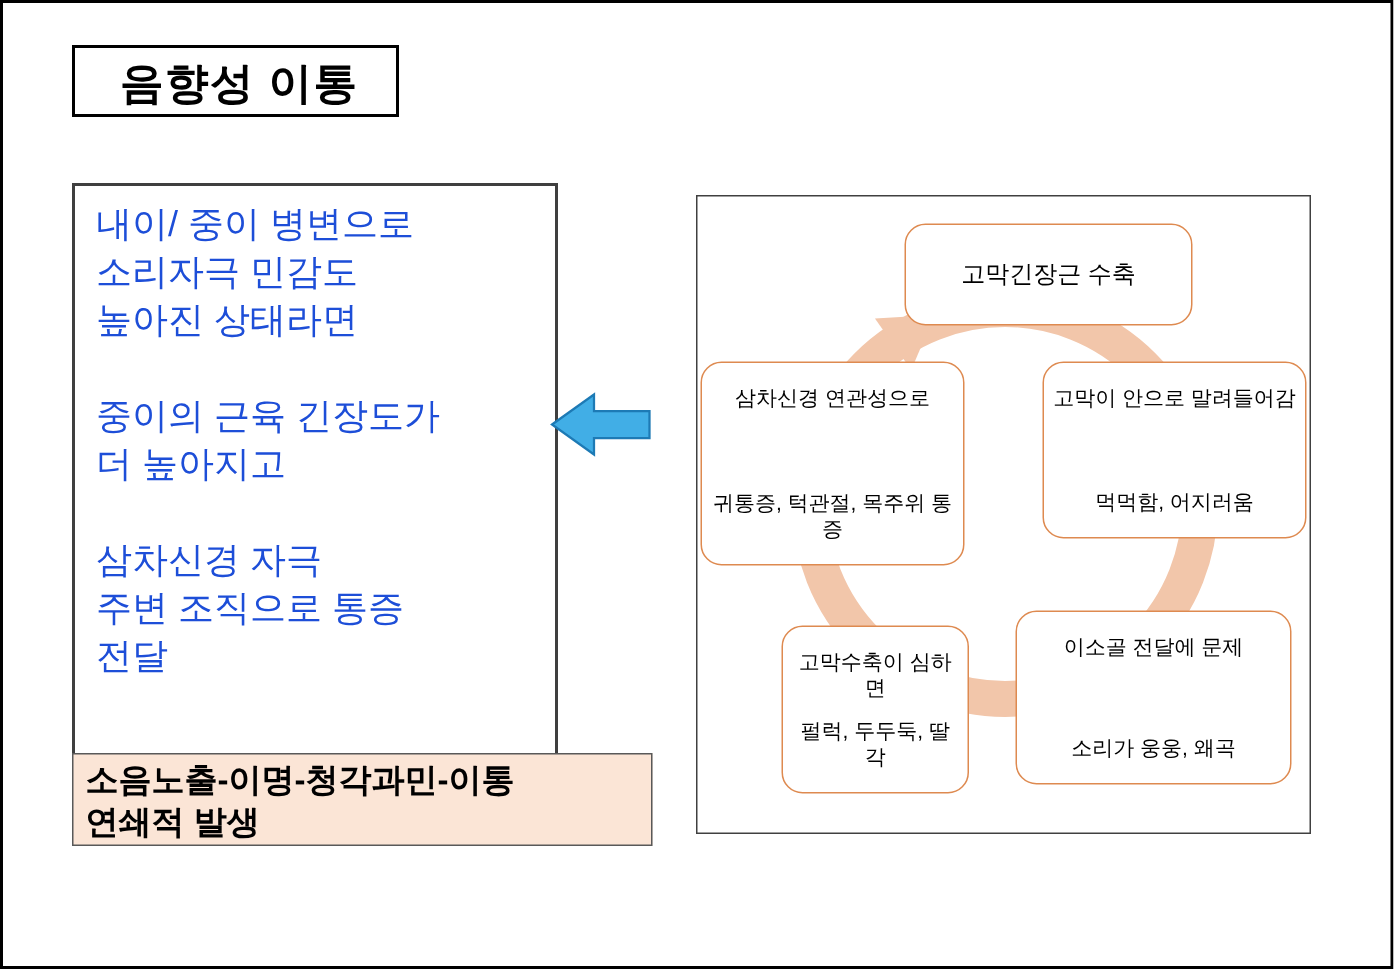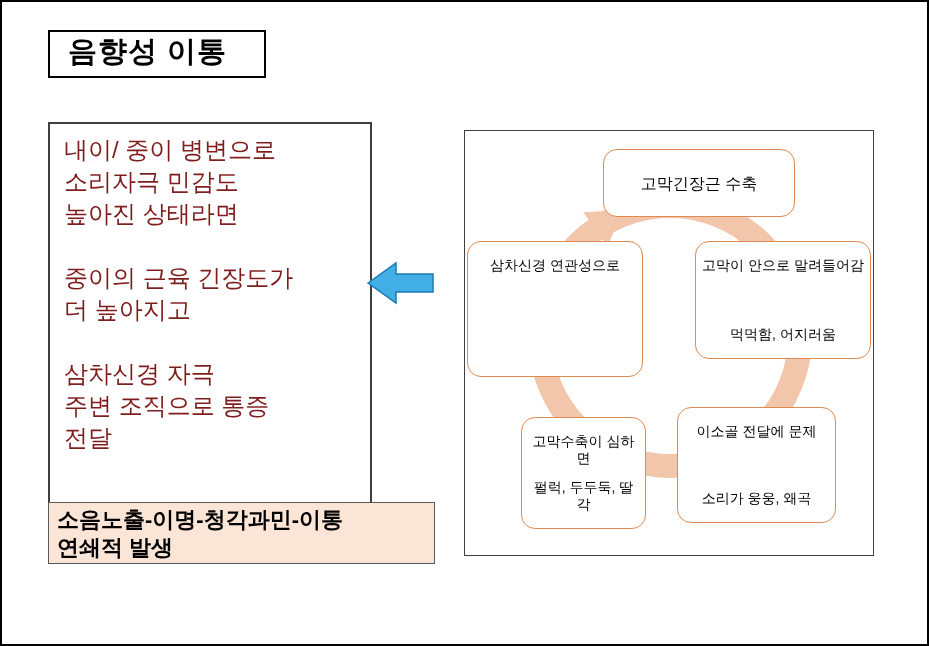--- a/index.html
+++ b/index.html
@@ -12,35 +12,35 @@
     font-family:"Liberation Sans", sans-serif;
     overflow:hidden;
   }
 
   
   .title-box {
     position:absolute; left:46px; top:28px;
     width:218px; height:48px;
     box-sizing:border-box;
     border:2px solid #000;
-    display:flex; align-items:flex-start;
-    padding-left:18px;
+    display:flex; align-items:flex-end;
+    padding-left:30px;
     font-size:29px; font-weight:bold; color:#000;
     letter-spacing:1px;
   }
 
   
   .body-box {
     position:absolute; left:46px; top:120px;
     width:324px; height:382px;
     box-sizing:border-box;
     border:2px solid #3f3f3f;
     padding:10px 14px;
     font-size:24px; line-height:32px;
-    color:#7f1d1d;
+    color:#1d4ed8;
     white-space:pre-line;
   }
 
   
   .highlight-box {
     position:absolute; left:46px; top:500px;
     width:387px; height:62px;
     box-sizing:border-box;
     background:#fbe5d6;
     border:1px solid #595959;
@@ -81,21 +81,21 @@
     z-index:2;
     line-height:17px;
   }
   .node-top {
     left:138px; top:18px; width:192px; height:68px;
     justify-content:center;
     font-size:16px;
   }
   .node-right-upper { left:230px; top:110px; width:176px; height:118px; }
   .node-left-upper  { left:2px;   top:110px; width:176px; height:136px; }
-  .node-right-lower { left:212px; top:276px; width:159px; height:116px;gap:39px; }
+  .node-right-lower { left:212px; top:276px; width:184px; height:116px;gap:39px; }
   .node-left-lower  { left:56px;  top:286px; width:125px; height:112px; }
 </style>
 </head>
 <body>
 
 <div class="slide">
 
   <div class="title-box">
     <span>음향성 이통</span>
   </div>
@@ -129,20 +129,21 @@
       <span>고막이 안으로 말려들어감</span>
       <span>먹먹함, 어지러움</span>
     </div>
 
     <div class="cycle-node node-top">
       <span>고막긴장근 수축</span>
     </div>
 
     <div class="cycle-node node-left-upper">
       <span>삼차신경 연관성으로</span>
+      <span>귀통증, 턱관절, 목주위 통증</span>
     </div>
 
     <div class="cycle-node node-right-lower">
       <span>이소골 전달에 문제</span>
       <span>소리가 웅웅, 왜곡</span>
     </div>
 
     <div class="cycle-node node-left-lower">
       <span>고막수축이 심하면</span>
       <span>펄럭, 두두둑, 딸각</span>

